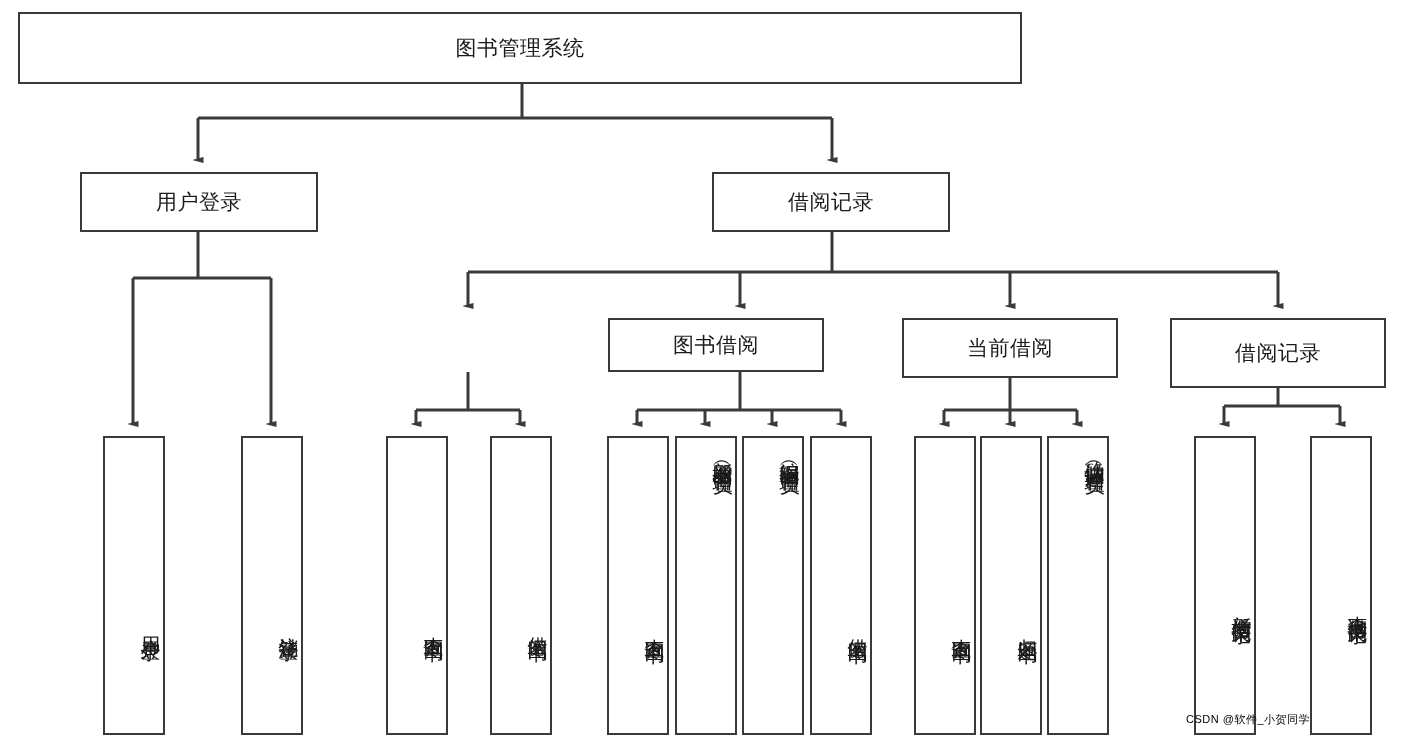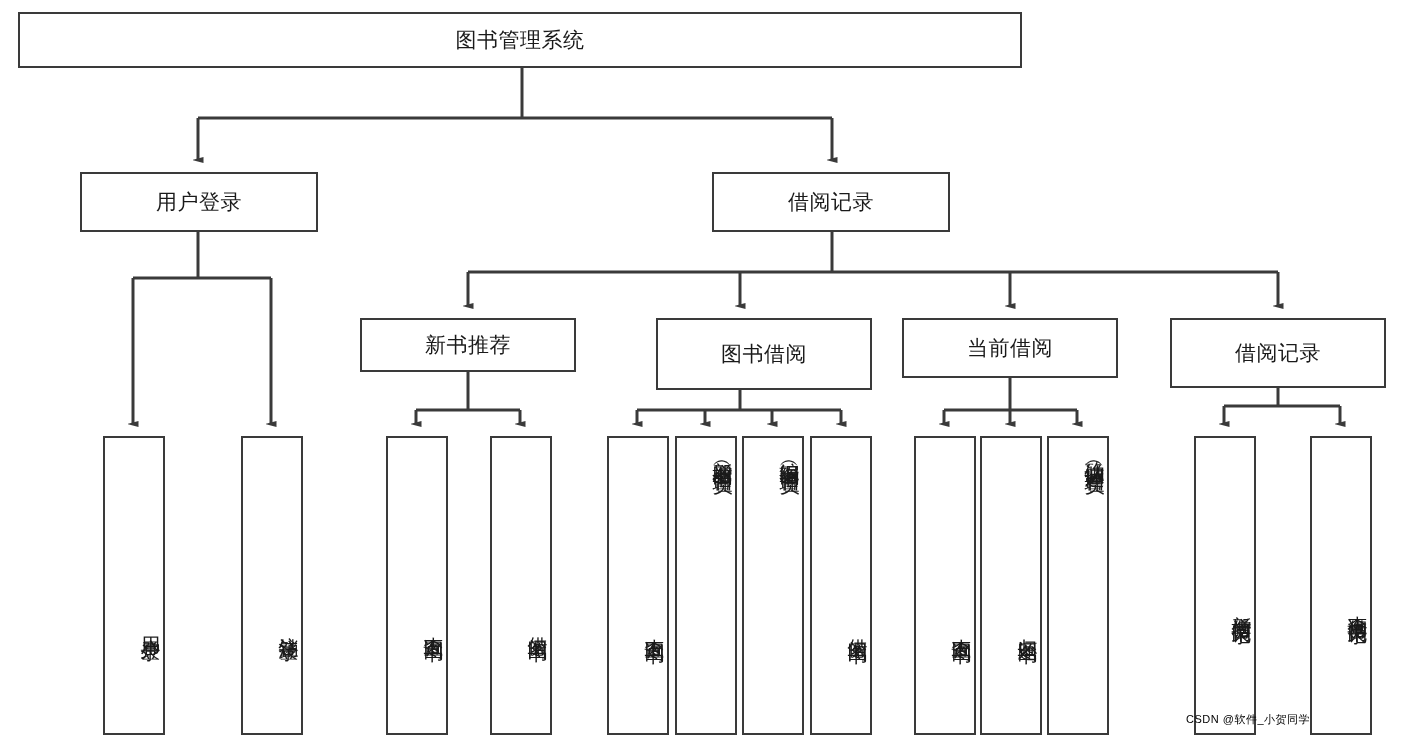--- a/index.html
+++ b/index.html
@@ -124,37 +124,34 @@
       <path d="M 1077,410 L 1077,424" marker-end="url(#arrowhead)"></path>
 
       <path d="M 1278,372 L 1278,406"></path>
       <path d="M 1224,406 L 1340,406"></path>
       <path d="M 1224,406 L 1224,424" marker-end="url(#arrowhead)"></path>
       <path d="M 1340,406 L 1340,424" marker-end="url(#arrowhead)"></path>
 
     </g>
   </svg>
 
-  <div class="node node-h" style="left:18px; top:12px; width:1004px; height:56px;">
+  <div class="node node-h" style="left:18px; top:12px; width:1004px; height:72px;">
     <span class="label">图书管理系统</span>
   </div>
 
   <div class="node node-h" style="left:80px; top:172px; width:238px; height:60px;">
     <span class="label">用户登录</span>
   </div>
 
   <div class="node node-h" style="left:712px; top:172px; width:238px; height:60px;">
     <span class="label">借阅记录</span>
   </div>
 
-  <div class="node node-h" style="left:360px; top:318px; width:216px; height:54px;">
-    <span class="label">新书推荐</span>
-  </div>
-
-  <div class="node node-h" style="left:656px; top:318px; width:216px; height:72px;">
+
+  <div class="node node-h" style="left:608px; top:318px; width:216px; height:54px;">
     <span class="label">图书借阅</span>
   </div>
 
   <div class="node node-h" style="left:902px; top:318px; width:216px; height:60px;">
     <span class="label">当前借阅</span>
   </div>
 
   <div class="node node-h" style="left:1170px; top:318px; width:216px; height:70px;">
     <span class="label">借阅记录</span>
   </div>

